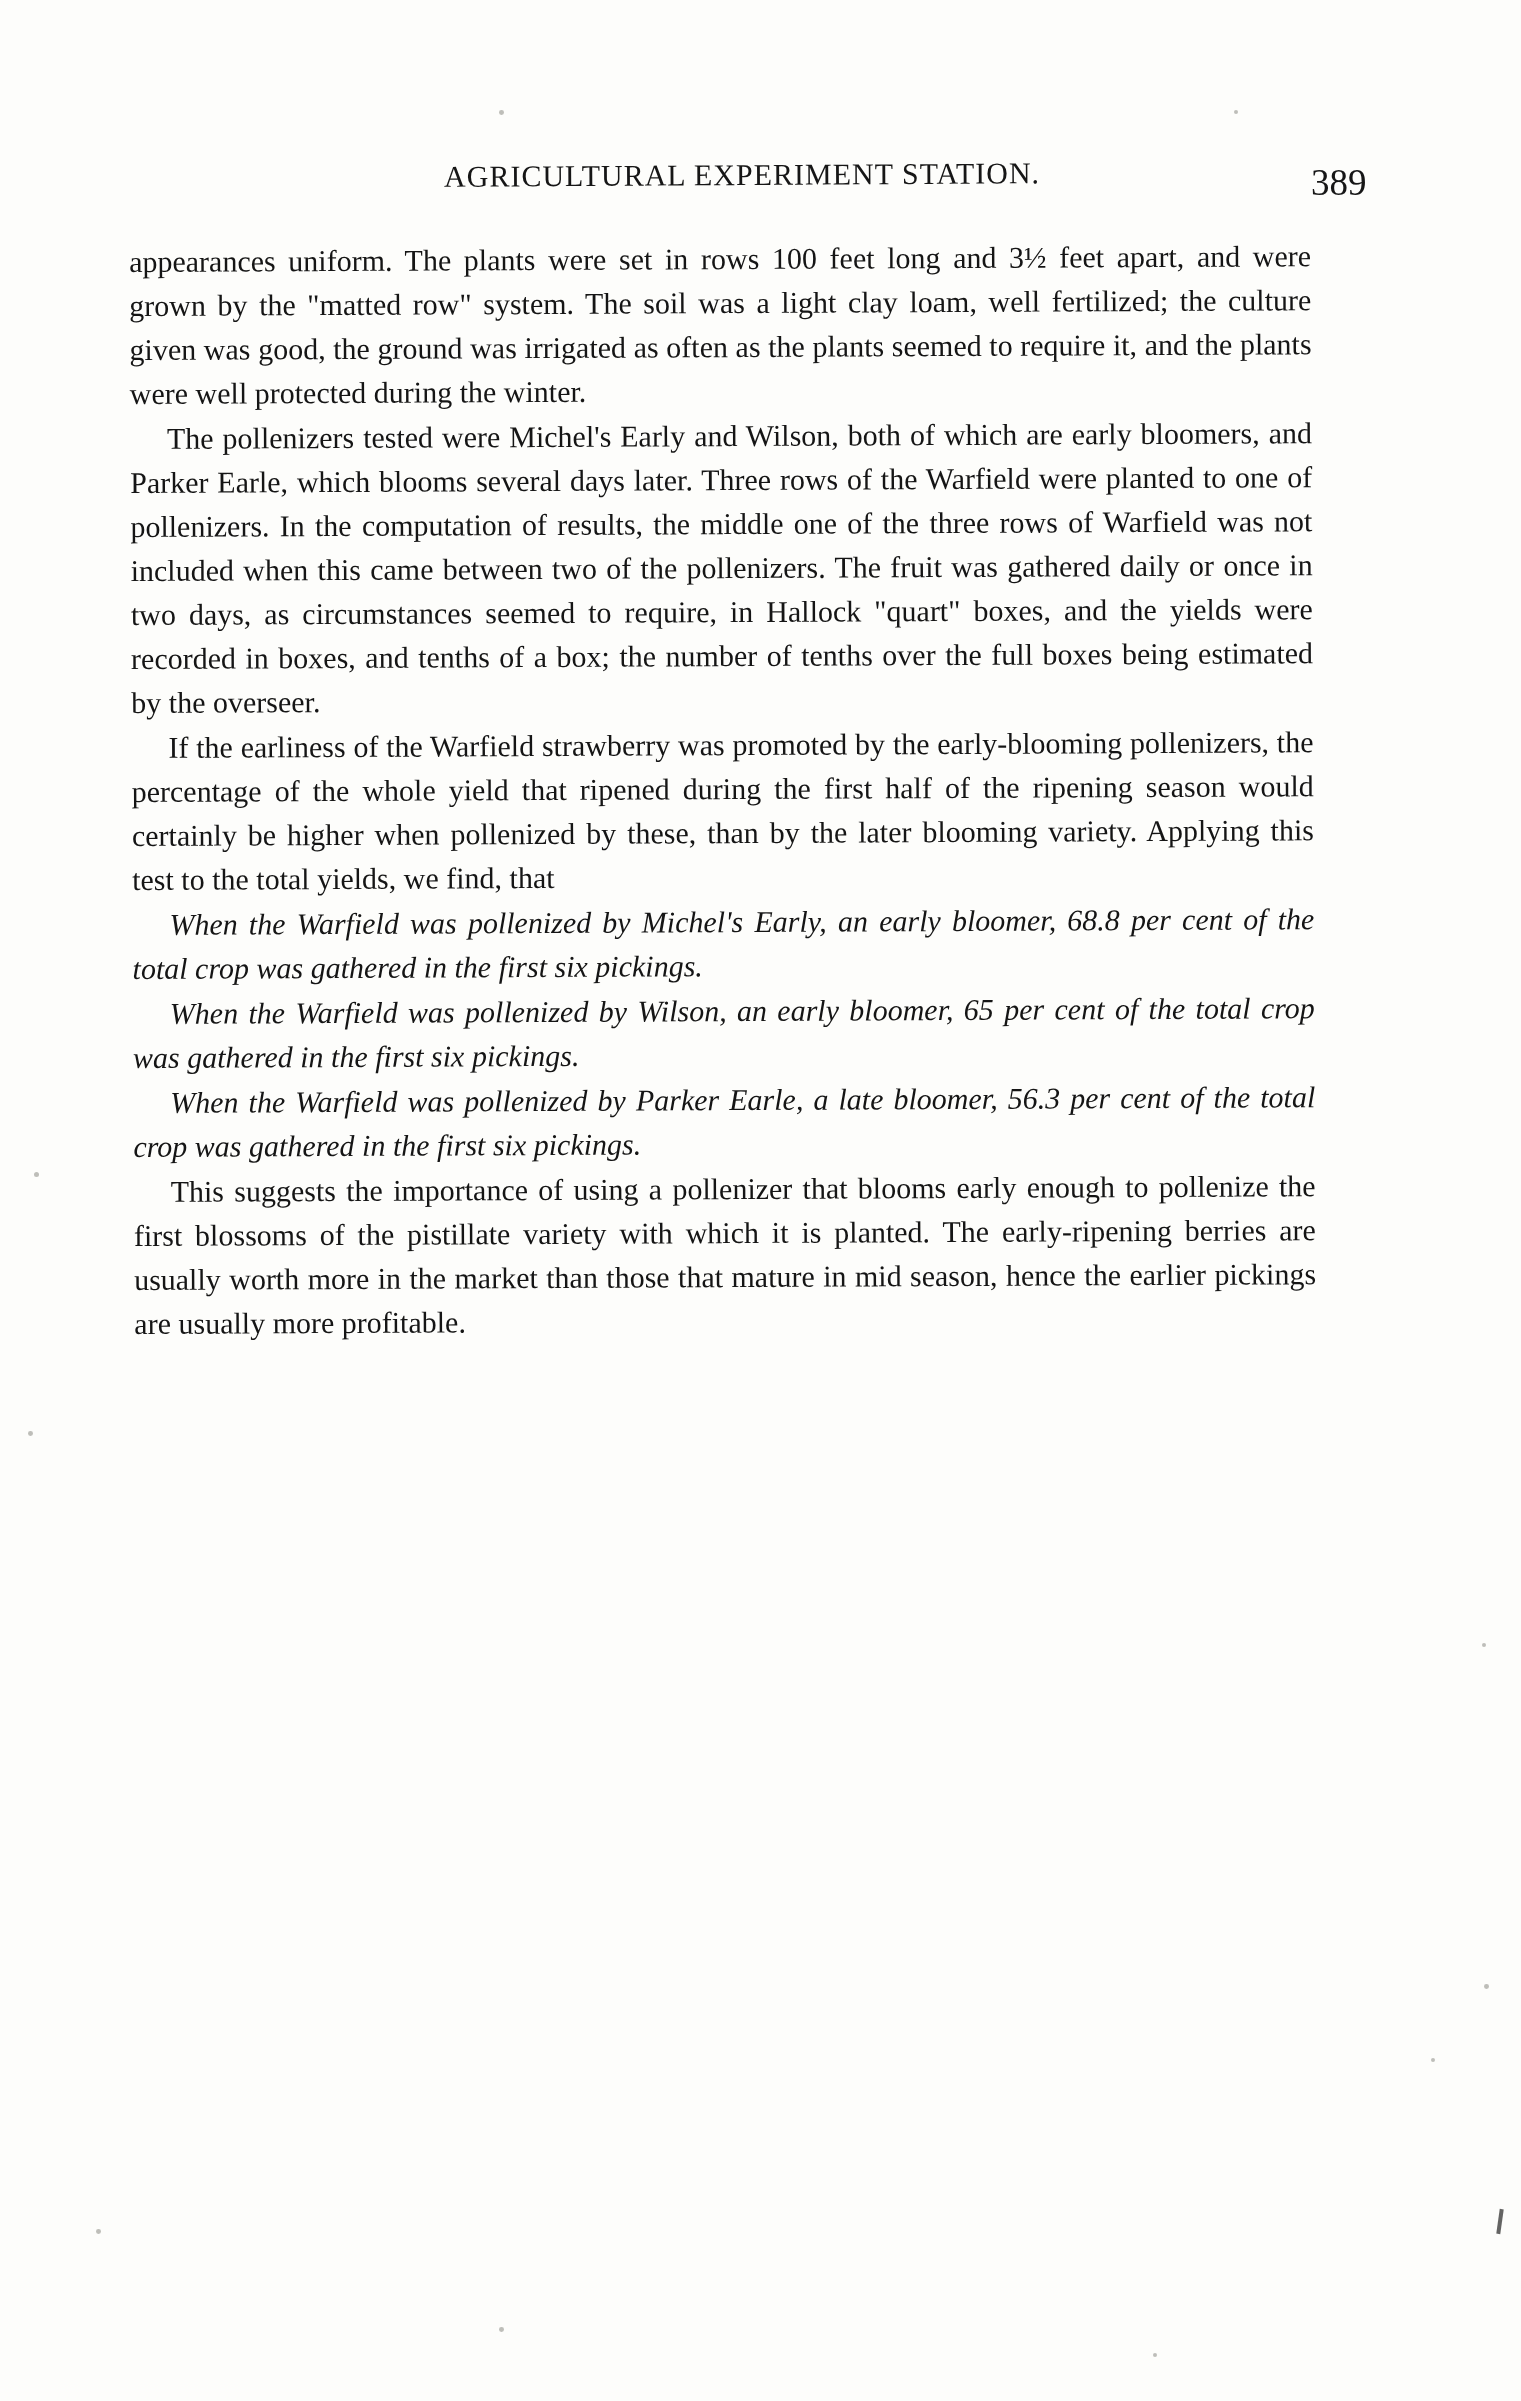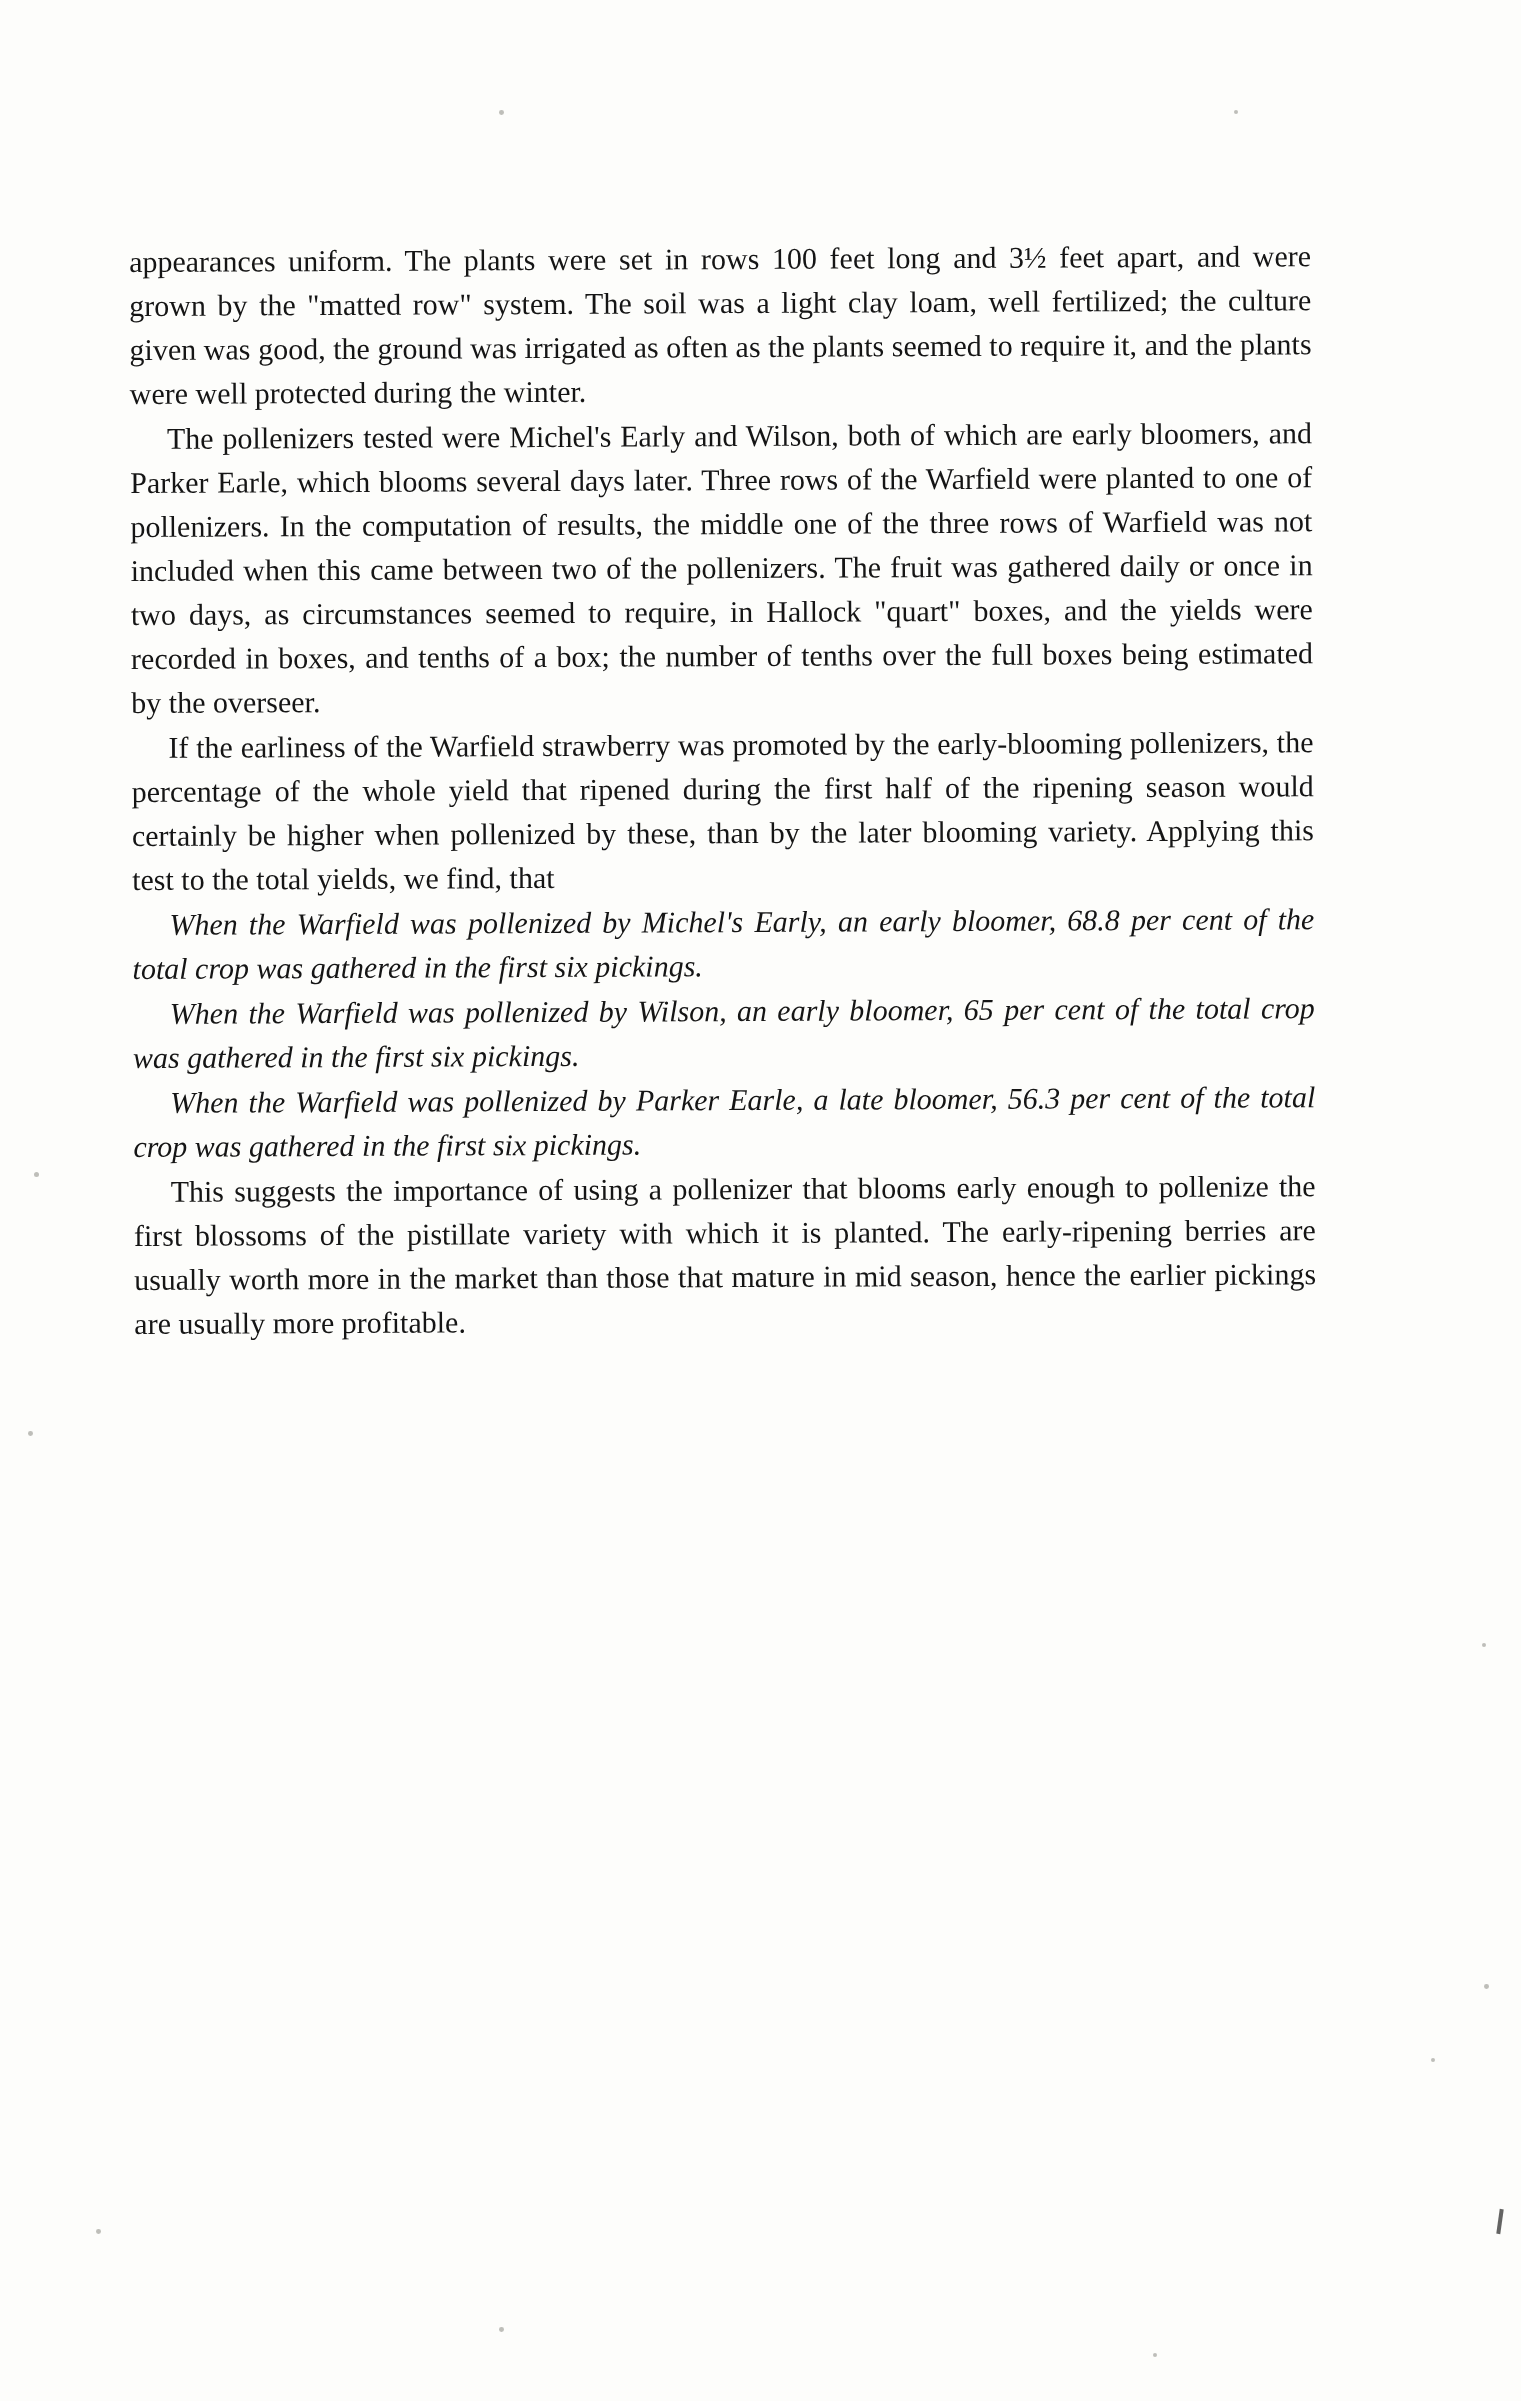--- a/index.html
+++ b/index.html
@@ -100,20 +100,26 @@
   <div class="speck" style="left:34px; top:1172px; width:5.3px; height:5.3px;"></div>
   <div class="speck" style="left:28px; top:1431px; width:4.8px; height:4.8px;"></div>
   <div class="speck" style="left:1482px; top:1643px; width:4.3px; height:4.3px;"></div>
   <div class="speck" style="left:1484px; top:1984px; width:4.8px; height:4.8px;"></div>
   <div class="speck" style="left:1431px; top:2058px; width:4.3px; height:4.3px;"></div>
   <div class="speck" style="left:96px; top:2229px; width:4.8px; height:4.8px;"></div>
   <div class="speck" style="left:499px; top:2327px; width:4.8px; height:4.8px;"></div>
   <div class="speck" style="left:1153px; top:2353px; width:4.3px; height:4.3px;"></div>
   <div class="stray-mark" style="left:1498px; top:2209px; width:3.8px; height:25px; transform:rotate(8deg);"></div>
 
+  <div class="header">
+    <div class="header-inner">
+      <span class="header-title">AGRICULTURAL EXPERIMENT STATION.</span>
+      <span class="page-number">389</span>
+    </div>
+  </div>
 
   <div class="body-col skew">
     <p>appearances uniform. The plants were set in rows 100 feet long and 3½ feet apart, and were grown by the "matted row" system. The soil was a light clay loam, well fertilized; the culture given was good, the ground was irrigated as often as the plants seemed to require it, and the plants were well protected during the winter.</p>
     <p class="indent">The pollenizers tested were Michel's Early and Wilson, both of which are early bloomers, and Parker Earle, which blooms several days later. Three rows of the Warfield were planted to one of pollenizers. In the computation of results, the middle one of the three rows of Warfield was not included when this came between two of the pollenizers. The fruit was gathered daily or once in two days, as circumstances seemed to require, in Hallock "quart" boxes, and the yields were recorded in boxes, and tenths of a box; the number of tenths over the full boxes being estimated by the overseer.</p>
     <p class="indent">If the earliness of the Warfield strawberry was promoted by the early-blooming pollenizers, the percentage of the whole yield that ripened during the first half of the ripening season would certainly be higher when pollenized by these, than by the later blooming variety. Applying this test to the total yields, we find, that</p>
     <p class="italic">When the Warfield was pollenized by Michel's Early, an early bloomer, 68.8 per cent of the total crop was gathered in the first six pickings.</p>
     <p class="italic">When the Warfield was pollenized by Wilson, an early bloomer, 65 per cent of the total crop was gathered in the first six pickings.</p>
     <p class="italic">When the Warfield was pollenized by Parker Earle, a late bloomer, 56.3 per cent of the total crop was gathered in the first six pickings.</p>
     <p class="indent">This suggests the importance of using a pollenizer that blooms early enough to pollenize the first blossoms of the pistillate variety with which it is planted. The early-ripening berries are usually worth more in the market than those that mature in mid season, hence the earlier pickings are usually more profitable.</p>
   </div>

